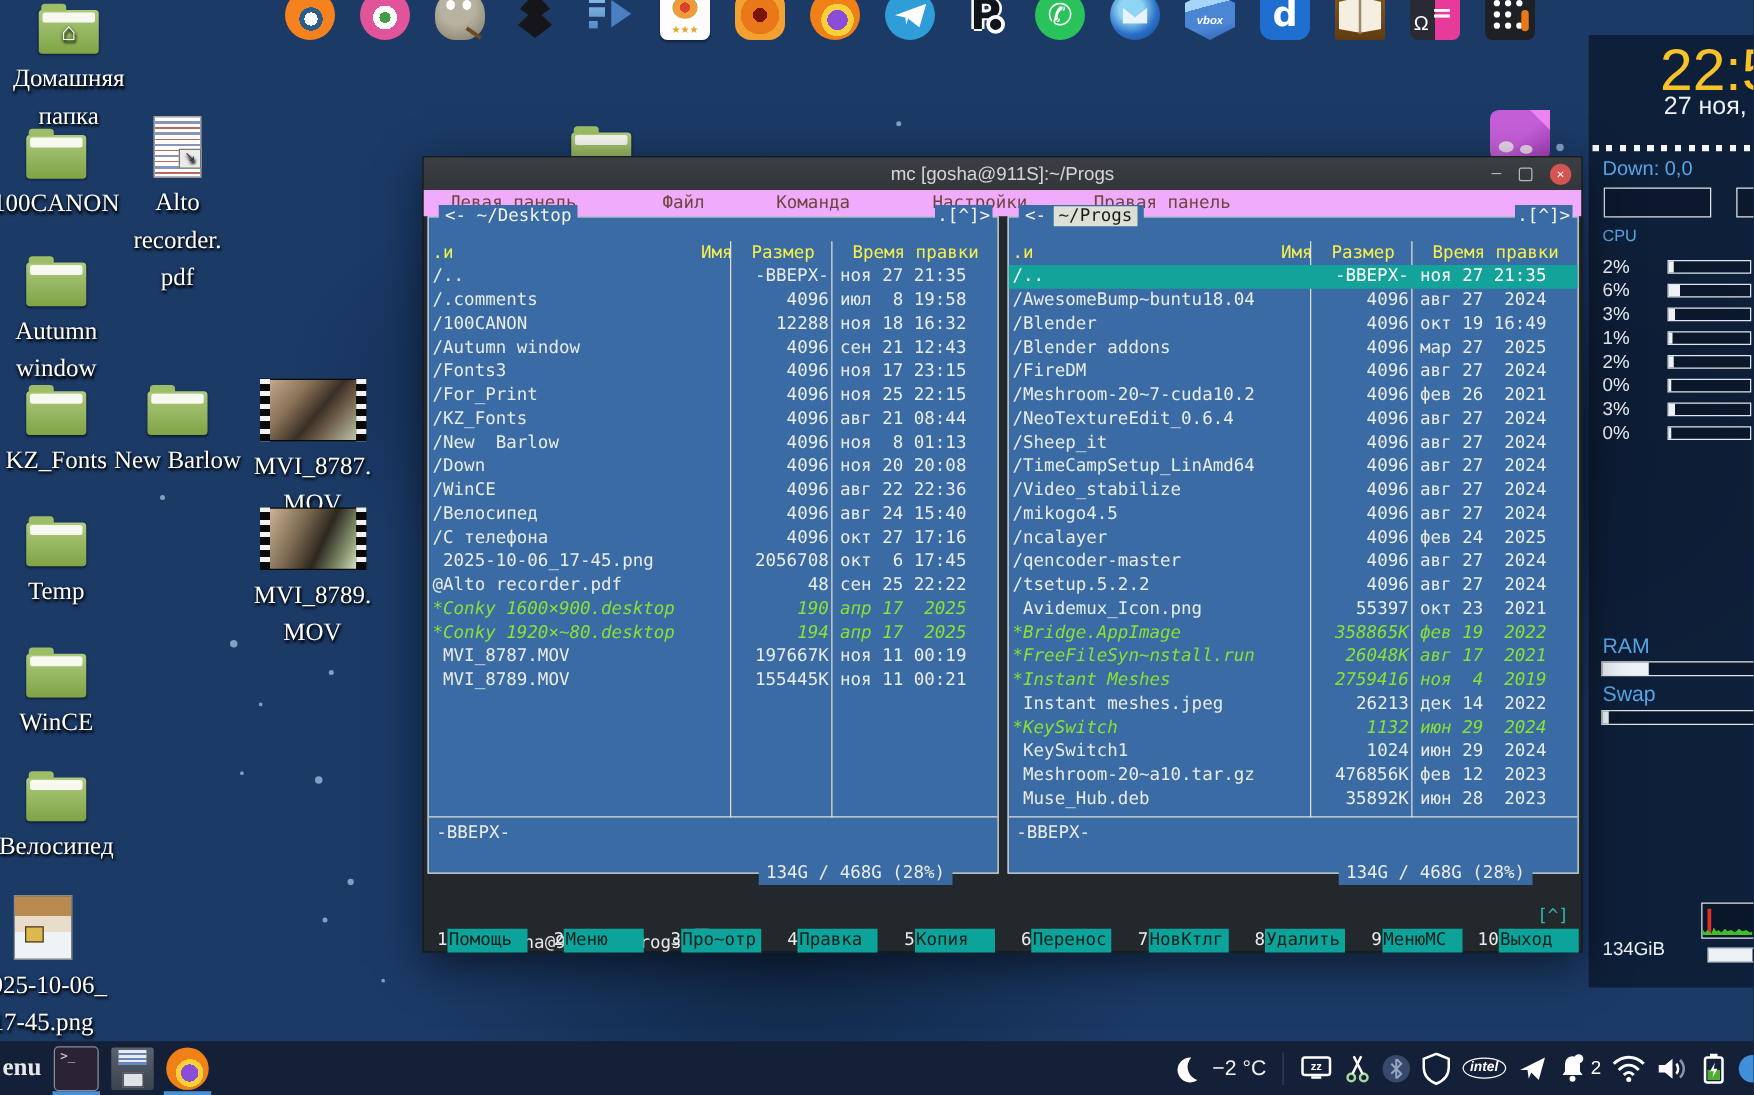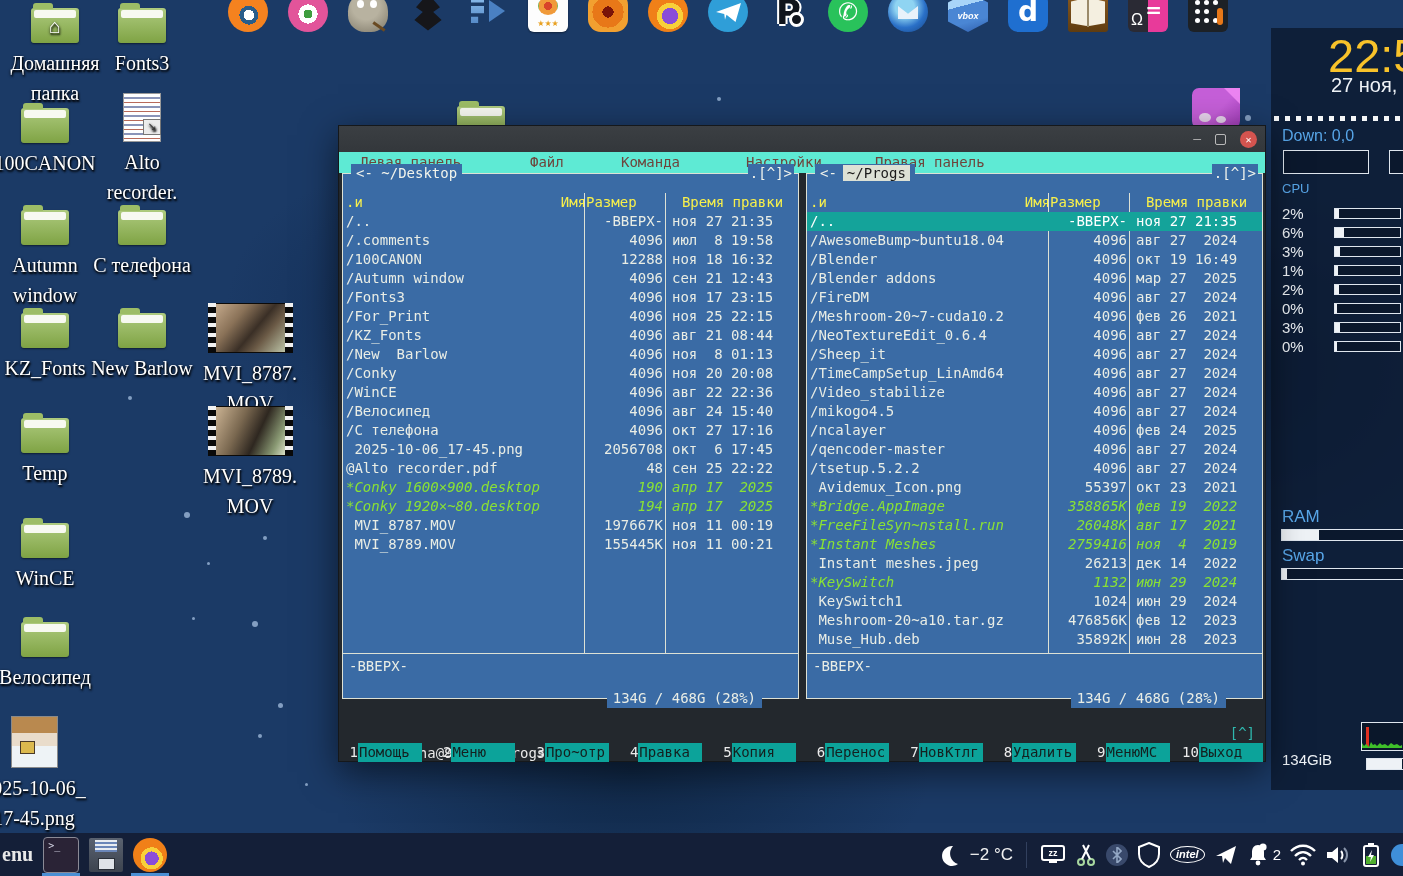--- a/index.html
+++ b/index.html
@@ -105,32 +105,32 @@
     box-shadow:0 10px 34px rgba(0,0,0,.55);z-index:10;border:1px solid #15181b;box-sizing:border-box;
     font-family:"DejaVu Sans Mono",monospace;font-size:14px;color:#e9ede5;}
   .titlebar{position:absolute;left:0;right:0;top:0;height:26px;background:linear-gradient(#3b3f43,#33373b);
     display:flex;align-items:center;}
   .titlebar .title{flex:1;text-align:center;color:#d6d6d6;font:15px "Liberation Sans",sans-serif;}
   .winbtns{position:absolute;right:8px;top:0;height:26px;display:flex;align-items:center;gap:14px;}
   .wb{color:#b9b9b9;font-size:13px;cursor:pointer;line-height:26px;}
   .wb.rest{width:9px;height:9px;border:1.5px solid #b9b9b9;border-radius:2px;}
   .wb.close{width:17px;height:17px;border-radius:50%;background:#d4544f;color:#fff;font-size:10px;
     line-height:17px;text-align:center;}
-  .menubar{position:absolute;left:0;right:0;top:26px;height:21px;background:#5eead4;color:#6e453c;line-height:21px;}
+  .menubar{position:absolute;left:0;right:0;top:26px;height:21px;background:#f0abfc;color:#6e453c;line-height:21px;}
   .menubar span{position:absolute;cursor:pointer;}
   .panel{position:absolute;top:47px;width:457px;height:526px;background:#3a6ba5;
     border:1px solid #dde1d5;box-sizing:border-box;}
   .panel.lp{left:3px;} .panel.rp{left:467px;}
   .pathrow{position:absolute;top:-10px;left:8px;background:#3a6ba5;padding:0 5px;color:#f2f4ec;height:19px;line-height:19px;}
   .pathrow .hot{background:#dde1d5;color:#1a1a1a;padding:0 4px;margin-left:6px;}
   .corner{position:absolute;top:-10px;right:4px;background:#3a6ba5;padding:0 2px;color:#f2f4ec;height:19px;line-height:19px;cursor:pointer;}
   .cols{position:absolute;left:0;right:0;top:19px;height:19px;color:#f8f04a;display:flex;line-height:19px;}
   .cols .cn{flex:1;position:relative;} .cols .cn .mark{position:absolute;left:3px;}
   .cols .cn .t{display:block;text-align:right;}
-  .cols .cs{width:81px;text-align:left;} .cols .cd{width:131px;text-align:center;}
+  .cols .cs{width:81px;text-align:center;} .cols .cd{width:131px;text-align:center;}
   .flist{position:absolute;left:0;right:0;top:38px;}
   .frow{display:flex;height:19px;line-height:19px;white-space:pre;cursor:pointer;}
   .frow .fn{flex:1;padding-left:3px;overflow:hidden;}
   .frow .fs{width:77px;text-align:right;padding-right:4px;}
   .frow .fd{width:126px;padding-left:5px;}
   .frow.exec{color:#8ae234;font-style:italic;}
   .frow.selected{position:relative;z-index:3;background:#14a39a;color:#fff;}
   .vline{position:absolute;top:19px;bottom:44px;width:1px;background:#dde1d5;z-index:2;}
   .hline{position:absolute;left:0;right:0;bottom:44px;height:1px;background:#dde1d5;}
   .minstatus{position:absolute;left:6px;bottom:22px;height:19px;line-height:19px;white-space:pre;}
@@ -228,40 +228,32 @@
       <div class="ti ti-math"></div>
       <div class="ti ti-calc"></div>
     </div>
 
   <div class="dicon" style="left:0;top:2px">
     <div class="folder">
         <div class="house">⌂</div>
       </div>
     <div class="lbl"><span>Домашняя</span><br><span>папка</span></div>
   </div>
-  <div class="dicon" style="left:87px;top:2px">
-    <div class="folder"></div>
-    <div class="lbl">Fonts3</div>
-  </div>
   <div class="dicon" style="left:-10px;top:102px">
     <div class="folder"></div>
     <div class="lbl">100CANON</div>
   </div>
   <div class="dicon" style="left:87px;top:93px">
     <div class="pdficon"></div>
     <div class="lbl"><span>Alto recorder.</span><br><span>pdf</span></div>
   </div>
   <div class="dicon" style="left:-10px;top:204px">
     <div class="folder"></div>
     <div class="lbl"><span>Autumn</span><br><span>window</span></div>
   </div>
-  <div class="dicon" style="left:87px;top:204px">
-    <div class="folder"></div>
-    <div class="lbl">С телефона</div>
-  </div>
   <div class="dicon" style="left:-10px;top:307px">
     <div class="folder"></div>
     <div class="lbl">KZ_Fonts</div>
   </div>
   <div class="dicon" style="left:87px;top:307px">
     <div class="folder"></div>
     <div class="lbl">New Barlow</div>
   </div>
   <div class="dicon" style="left:195px;top:303px">
     <div class="vthumb">
@@ -292,20 +284,21 @@
     <div class="lbl"><span>2025-10-06_</span><br><span>17-45.png</span></div>
   </div>
 
   <div class="peek-folder">
       <div class="folder"></div>
     </div>
   <div class="purple-icon"></div>
 
   <div class="mcwin">
     <div class="titlebar">
+      <div class="title">mc [gosha@911S]:~/Progs</div>
       <div class="winbtns">
         <span class="wb">–</span>
         <span class="wb rest"></span>
         <span class="wb close">✕</span>
       </div>
     </div>
     <div class="menubar">
       <span style="left:21px">Левая панель</span>
       <span style="left:191px">Файл</span>
       <span style="left:282px">Команда</span>
@@ -359,21 +352,21 @@
           <span class="fn">/KZ_Fonts</span>
           <span class="fs">4096</span>
           <span class="fd">авг 21 08:44</span>
         </div>
           <div class="frow dir">
           <span class="fn">/New  Barlow</span>
           <span class="fs">4096</span>
           <span class="fd">ноя  8 01:13</span>
         </div>
           <div class="frow dir">
-          <span class="fn">/Conky</span>
+          <span class="fn">/Down</span>
           <span class="fs">4096</span>
           <span class="fd">ноя 20 20:08</span>
         </div>
           <div class="frow dir">
           <span class="fn">/WinCE</span>
           <span class="fs">4096</span>
           <span class="fd">авг 22 22:36</span>
         </div>
           <div class="frow dir">
           <span class="fn">/Велосипед</span>

